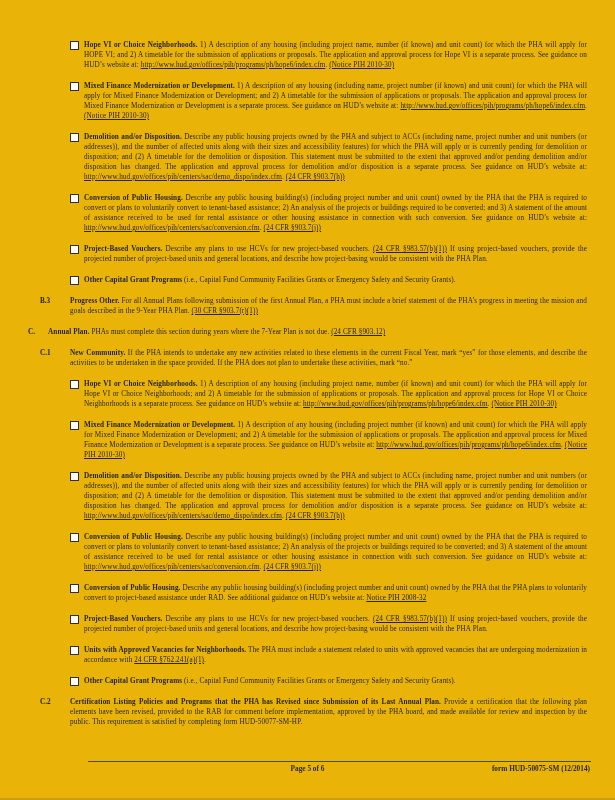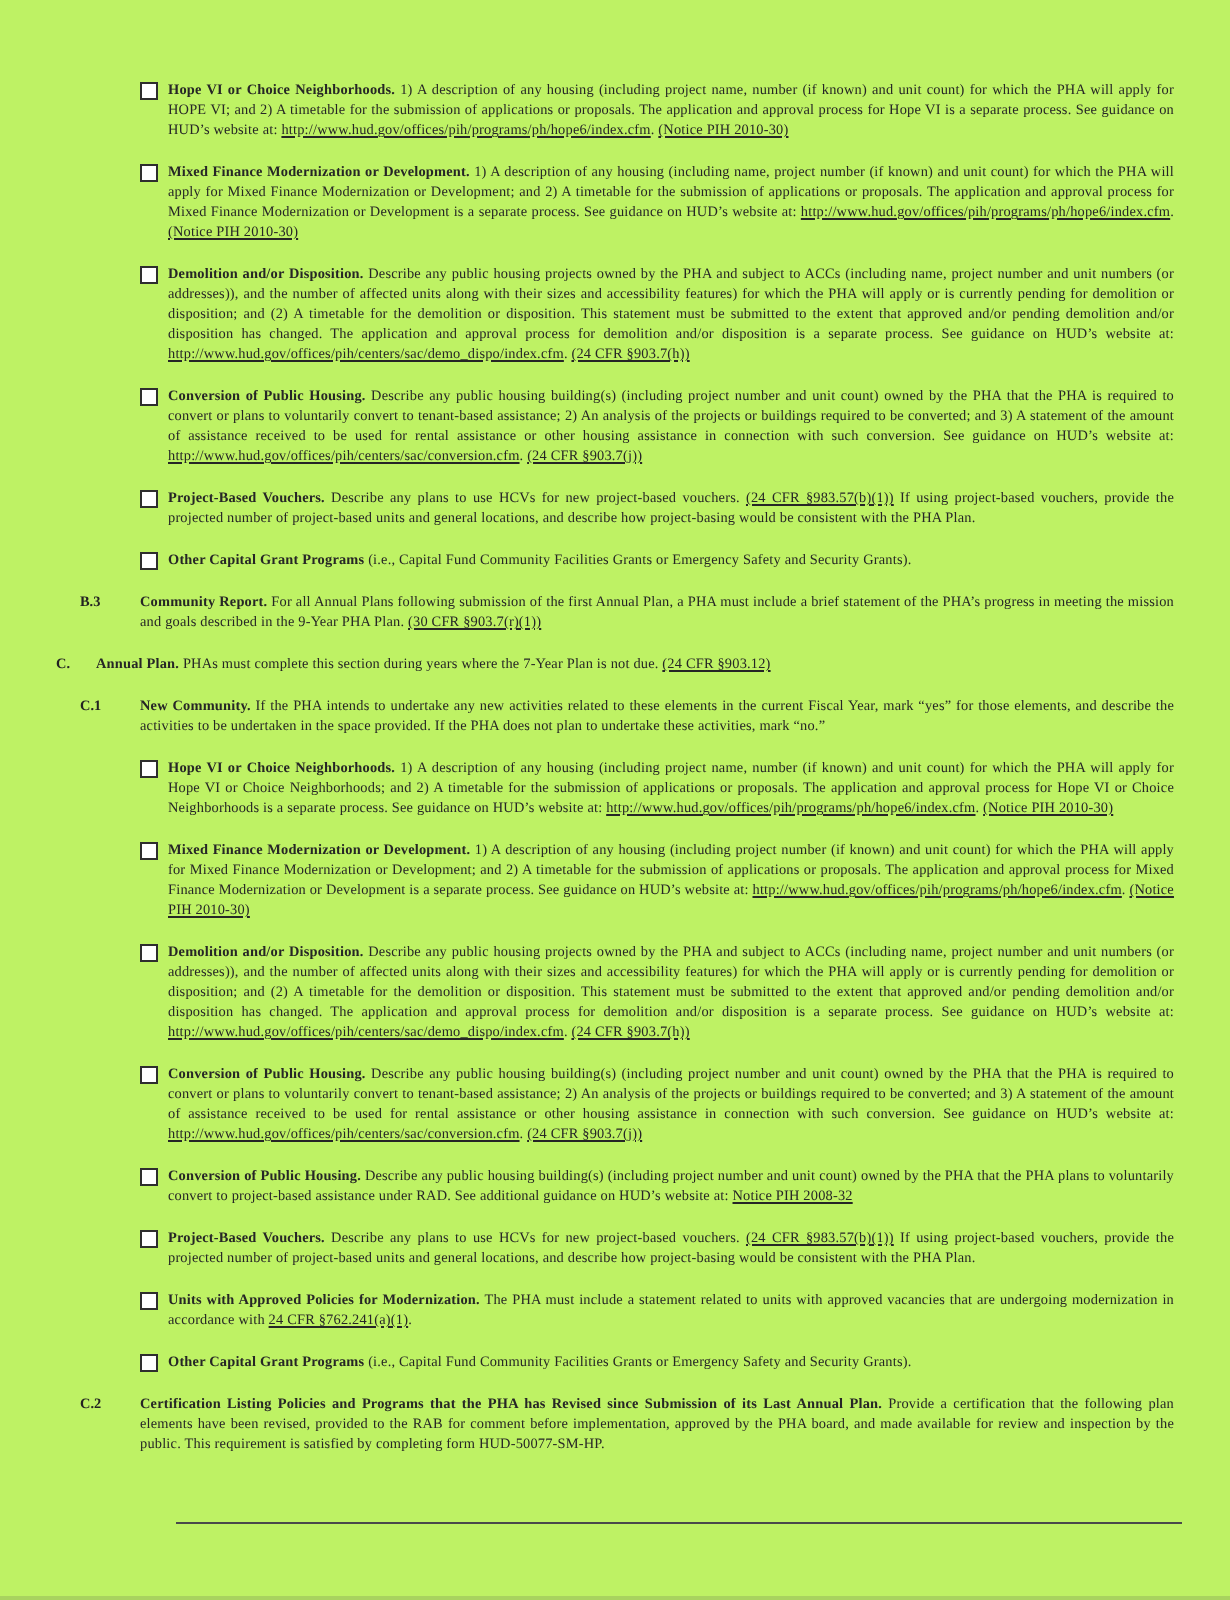--- a/index.html
+++ b/index.html
@@ -3,21 +3,21 @@
 <meta charset="utf-8">
 <style>
   html,body{margin:0;padding:0}
   body{
     width:615px;height:800px;
     background:#e9e7e2;
     font-family:"Liberation Serif","DejaVu Serif",serif;
   }
   .page{
     position:relative;width:615px;height:800px;
-    background:#bef264;color:#242424;overflow:hidden;
+    background:#eab308;color:#242424;overflow:hidden;
   }
   .content{padding-top:40px}
   p{margin:0}
   .para{
     flex:1;font-size:7.2px;line-height:10px;text-align:justify;
     color:#262626;letter-spacing:.1px;
   }
   .b{font-weight:bold}
   .u{text-decoration:underline}
   .blk{
@@ -82,21 +82,21 @@
     <p class="para"><span class="b">Project-Based Vouchers.</span><span> Describe any plans to use HCVs for new project-based vouchers. </span><span class="u">(24 CFR §983.57(b)(1))</span><span> If using project-based vouchers, provide the projected number of project-based units and general locations, and describe how project-basing would be consistent with the PHA Plan.</span></p>
   </div>
 
   <div class="blk">
     <span class="cb"></span>
     <p class="para"><span class="b">Other Capital Grant Programs</span><span> (i.e., Capital Fund Community Facilities Grants or Emergency Safety and Security Grants).</span></p>
   </div>
 
   <div class="sec lvl2">
     <span class="lbl">B.3</span>
-    <p class="para"><span class="b">Community Report.</span><span> For all Annual Plans following submission of the first Annual Plan, a PHA must include a brief statement of the PHA’s progress in meeting the mission and goals described in the 9-Year PHA Plan. </span><span class="u">(30 CFR §903.7(r)(1))</span></p>
+    <p class="para"><span class="b">Progress Other.</span><span> For all Annual Plans following submission of the first Annual Plan, a PHA must include a brief statement of the PHA’s progress in meeting the mission and goals described in the 9-Year PHA Plan. </span><span class="u">(30 CFR §903.7(r)(1))</span></p>
   </div>
 
   <div class="sec lvl1">
     <span class="lbl">C.</span>
     <p class="para"><span class="b">Annual Plan.</span><span> PHAs must complete this section during years where the 7-Year Plan is not due. </span><span class="u">(24 CFR §903.12)</span></p>
   </div>
 
   <div class="sec lvl2">
     <span class="lbl">C.1</span>
     <p class="para"><span class="b">New Community.</span><span> If the PHA intends to undertake any new activities related to these elements in the current Fiscal Year, mark “yes” for those elements, and describe the activities to be undertaken in the space provided. If the PHA does not plan to undertake these activities, mark “no.”</span></p>
@@ -127,29 +127,33 @@
     <p class="para"><span class="b">Conversion of Public Housing.</span><span> Describe any public housing building(s) (including project number and unit count) owned by the PHA that the PHA plans to voluntarily convert to project-based assistance under RAD. See additional guidance on HUD’s website at: </span><span class="u">Notice PIH 2008-32</span></p>
   </div>
 
   <div class="blk">
     <span class="cb"></span>
     <p class="para"><span class="b">Project-Based Vouchers.</span><span> Describe any plans to use HCVs for new project-based vouchers. </span><span class="u">(24 CFR §983.57(b)(1))</span><span> If using project-based vouchers, provide the projected number of project-based units and general locations, and describe how project-basing would be consistent with the PHA Plan.</span></p>
   </div>
 
   <div class="blk">
     <span class="cb"></span>
-    <p class="para"><span class="b">Units with Approved Policies for Modernization.</span><span> The PHA must include a statement related to units with approved vacancies that are undergoing modernization in accordance with </span><span class="u">24 CFR §762.241(a)(1)</span><span>.</span></p>
+    <p class="para"><span class="b">Units with Approved Vacancies for Neighborhoods.</span><span> The PHA must include a statement related to units with approved vacancies that are undergoing modernization in accordance with </span><span class="u">24 CFR §762.241(a)(1)</span><span>.</span></p>
   </div>
 
   <div class="blk">
     <span class="cb"></span>
     <p class="para"><span class="b">Other Capital Grant Programs</span><span> (i.e., Capital Fund Community Facilities Grants or Emergency Safety and Security Grants).</span></p>
   </div>
 
   <div class="sec lvl2">
     <span class="lbl">C.2</span>
     <p class="para"><span class="b">Certification Listing Policies and Programs that the PHA has Revised since Submission of its Last Annual Plan.</span><span> Provide a certification that the following plan elements have been revised, provided to the RAB for comment before implementation, approved by the PHA board, and made available for review and inspection by the public. This requirement is satisfied by completing form HUD-50077-SM-HP.</span></p>
   </div>
 </div>
 
   <div class="footer-rule"></div>
+  <div class="footer">
+    <span class="f-page">Page 5 of 6</span>
+    <span class="f-form">form HUD-50075-SM (12/2014)</span>
+  </div>
   <div class="scan-edge"></div>
 </div>
 
 </body></html>

